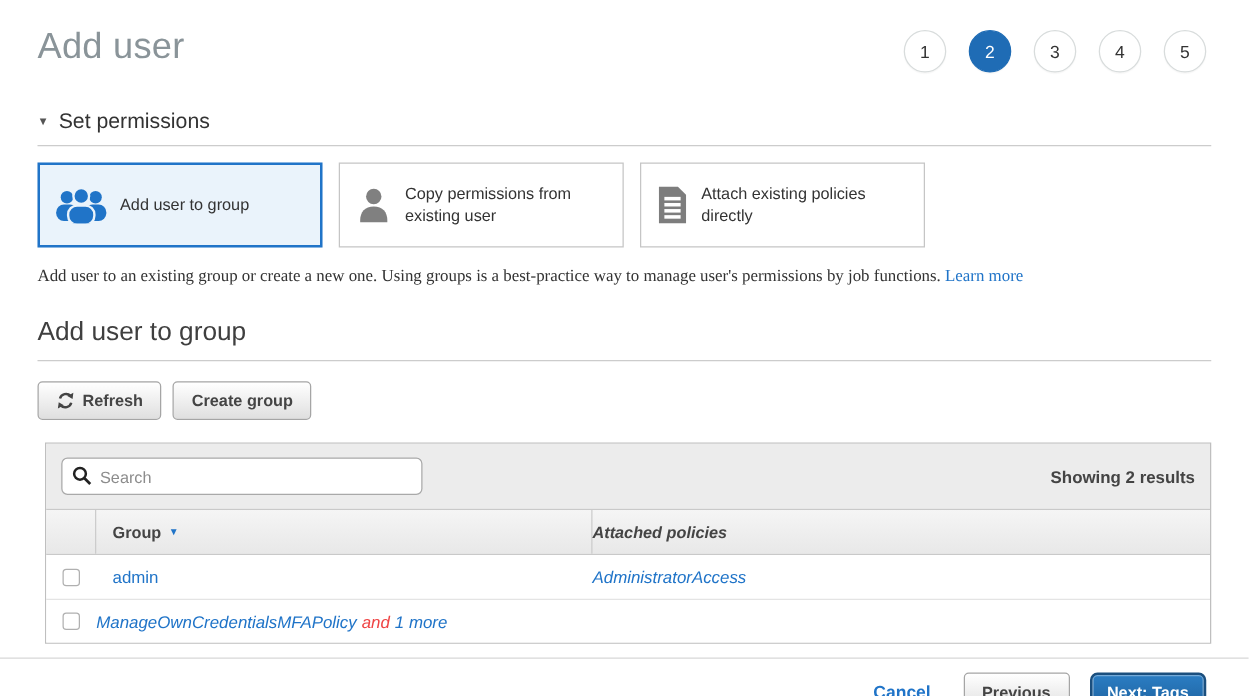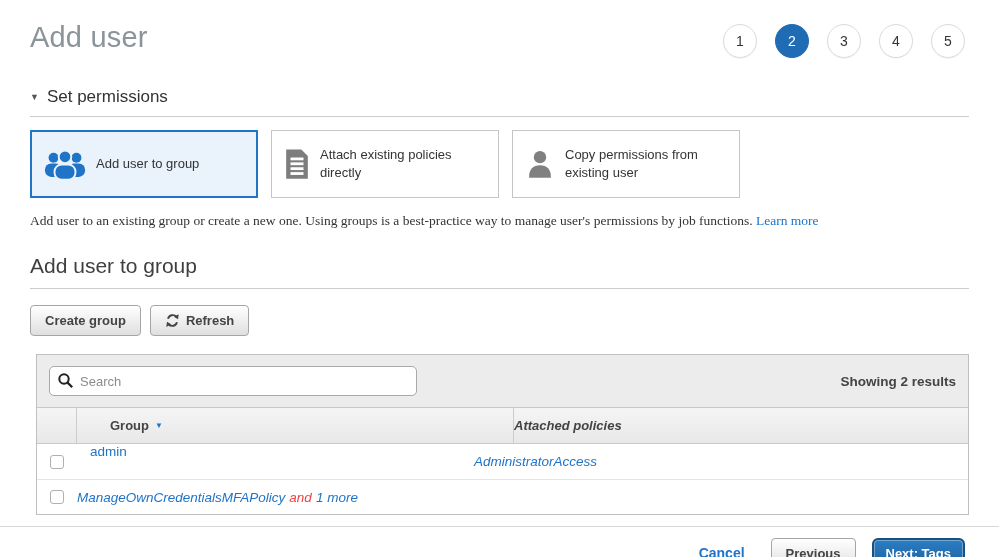--- a/index.html
+++ b/index.html
@@ -42,40 +42,40 @@
     color: #444; background: linear-gradient(#ffffff, #dfdfdf); border: 1px solid #a5a5a5;
     border-radius: 4px; padding: 7px 14px; margin-right: 9px; cursor: pointer;
     font-family: inherit; }
   .btn .icn { margin-right: 6px; display: flex; }
 
   
   .table-wrap { margin-top: 18px; margin-left: 6px; border: 1px solid #bfbfbf; }
   .toolbar { background: #ececec; padding: 11px 12px; display: flex;
     justify-content: space-between; align-items: center; }
   .search-box { position: relative; }
-  .search-box input { width: 368px; height: 30px; border: 1px solid #a9a9a9;
+  .search-box input { width: 289px; height: 30px; border: 1px solid #a9a9a9;
     border-radius: 5px; padding: 0 8px 0 30px; font-size: 13px; font-family: inherit;
     color: #333; background: #fff; outline: none; }
   .search-box input::placeholder { color: #8c8c8c; }
   .search-icon-holder { position: absolute; left: 8px; top: 6px; }
   .results { font-size: 13.5px; font-weight: bold; color: #444; }
 
   .thead { display: flex; background: linear-gradient(#f5f5f5, #e8e8e8);
     border-top: 1px solid #c9c9c9; border-bottom: 1px solid #c9c9c9;
-    font-size: 13px; font-weight: bold; color: #444; height: 37px; align-items: center; gap: 20px; }
+    font-size: 13px; font-weight: bold; color: #444; height: 37px; align-items: center; }
   .col-check { flex: 0 0 40px; align-self: stretch; display: flex; align-items: center;
     justify-content: center; }
   .thead .col-check { border-right: 1px solid #ccc; }
   .col-group { flex: 0 0 397px; padding-left: 13px; }
   .col-policies { flex: 1 1 auto; align-self: stretch;
     display: flex; align-items: center; font-style: italic; }
   .thead .col-policies { border-left: 1px solid #ccc; margin-left: -1px; }
   .sort-caret { font-size: 8px; color: #2074c8; margin-left: 6px; vertical-align: 2px; }
 
-  .trow { display: flex; align-items: flex-start; height: 35px; background: #fff;
+  .trow { display: flex; align-items: center; height: 35px; background: #fff;
     font-size: 13.5px; }
   .trow + .trow { border-top: 1px solid #e4e4e4; }
   .cbx { width: 14px; height: 14px; appearance: none; -webkit-appearance: none;
     border: 1px solid #b0b0b0; border-radius: 3px; background: #fff; cursor: pointer; }
   .and-word { color: #ef4444; margin: 0 4px; }
 
   
   .footer-divider { border-top: 1px solid #d8d8d8; margin-top: 11px; }
   .footer { display: flex; justify-content: flex-end; align-items: center;
     padding: 11px 34px 12px 30px; border-bottom: 1px solid #d8d8d8; height: 54px; }
@@ -117,63 +117,63 @@
           <rect x="25" y="15" width="18" height="14" rx="6.5" fill="#2074c8"></rect>
           <circle cx="22" cy="8" r="6.6" fill="#2074c8" stroke="#eaf3fb" stroke-width="2"></circle>
           <rect x="11" y="16" width="22" height="16" rx="7.5" fill="#2074c8" stroke="#eaf3fb" stroke-width="2"></rect>
         </svg>
       </span>
       <span class="card-label">Add user to group</span>
     </div>
 
     <div class="card">
       <span class="icn">
+        <svg width="30" height="32" viewBox="0 0 26 28">
+          <circle cx="13" cy="8" r="5.4" fill="#808080"></circle>
+          <path d="M13 15 c-6.2 0 -9.5 4 -9.5 9.5 v1.5 h19 v-1.5 c0 -5.5 -3.3 -9.5 -9.5 -9.5 z" fill="#808080"></path>
+        </svg>
+      </span>
+      <span class="card-label">Copy permissions from existing user</span>
+    </div>
+
+    <div class="card">
+      <span class="icn">
         <svg width="26" height="32" viewBox="0 0 24 29">
           <path d="M2 1 h14 l6 6 v21 h-20 z" fill="#7d7d7d"></path>
           <rect x="6" y="8.5" width="12" height="2.6" fill="#fff"></rect>
           <rect x="6" y="13" width="12" height="2.6" fill="#fff"></rect>
           <rect x="6" y="17.5" width="12" height="2.6" fill="#fff"></rect>
           <rect x="6" y="22" width="12" height="2.6" fill="#fff"></rect>
         </svg>
       </span>
       <span class="card-label">Attach existing policies directly</span>
     </div>
-
-    <div class="card">
-      <span class="icn">
-        <svg width="30" height="32" viewBox="0 0 26 28">
-          <circle cx="13" cy="8" r="5.4" fill="#808080"></circle>
-          <path d="M13 15 c-6.2 0 -9.5 4 -9.5 9.5 v1.5 h19 v-1.5 c0 -5.5 -3.3 -9.5 -9.5 -9.5 z" fill="#808080"></path>
-        </svg>
-      </span>
-      <span class="card-label">Copy permissions from existing user</span>
-    </div>
   </div>
 
   <div class="desc">
     <span>Add user to an existing group or create a new one. Using groups is a best-practice way to manage user's permissions by job functions.</span>
     <a class="link">Learn more</a>
   </div>
 
   <div class="h2">Add user to group</div>
 
   <div class="btn-row">
-    <button class="btn">
-      <span>Create group</span>
-    </button>
     <button class="btn">
       <span class="icn">
         <svg width="15" height="15" viewBox="0 0 16 16">
           <path d="M3.2 6.2 A5.3 5.3 0 0 1 12.2 4.0" fill="none" stroke="#444" stroke-width="2.1"></path>
           <polygon points="14.6,1.2 13.9,6.6 9.5,4.0" fill="#444"></polygon>
           <path d="M12.8 9.8 A5.3 5.3 0 0 1 3.8 12.0" fill="none" stroke="#444" stroke-width="2.1"></path>
           <polygon points="1.4,14.8 2.1,9.4 6.5,12.0" fill="#444"></polygon>
         </svg>
       </span>
       <span>Refresh</span>
+    </button>
+    <button class="btn">
+      <span>Create group</span>
     </button>
   </div>
 
   <div class="table-wrap">
     <div class="toolbar">
       <div class="search-box">
         <span class="search-icon-holder">
           <svg width="17" height="17" viewBox="0 0 17 17">
             <circle cx="7" cy="7" r="4.7" fill="none" stroke="#222" stroke-width="2"></circle>
             <line x1="10.6" y1="10.6" x2="15.2" y2="15.2" stroke="#222" stroke-width="2.2"></line>

